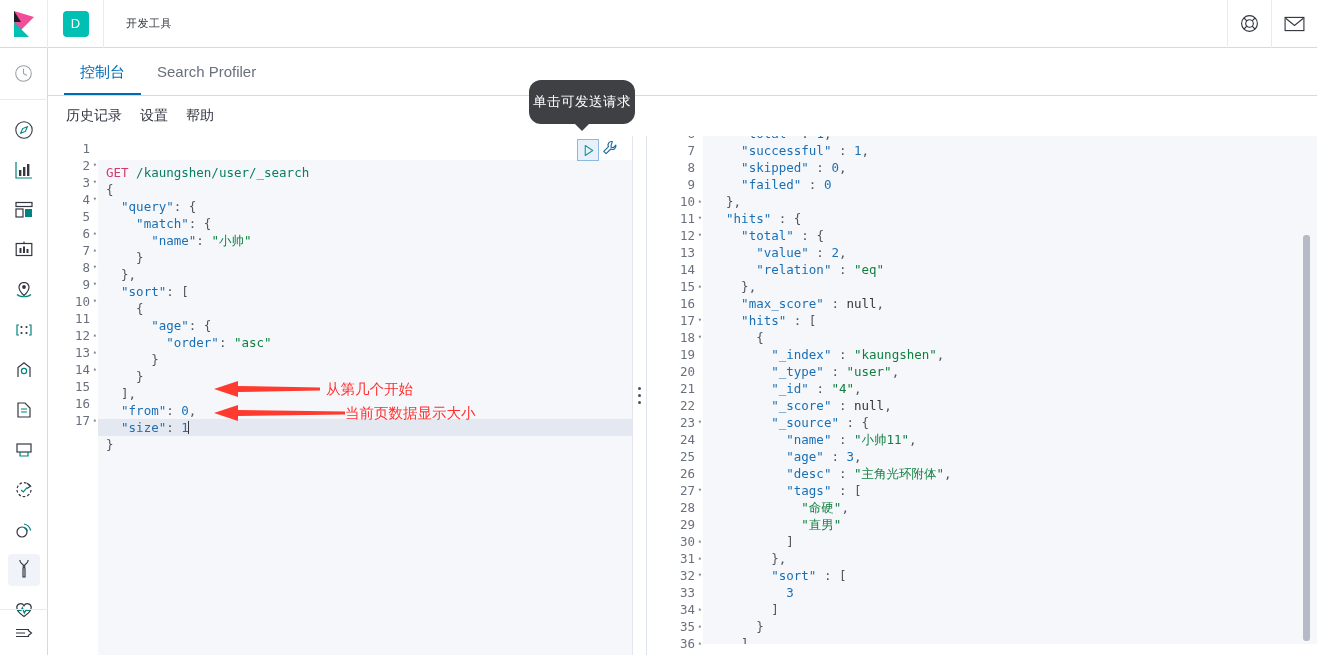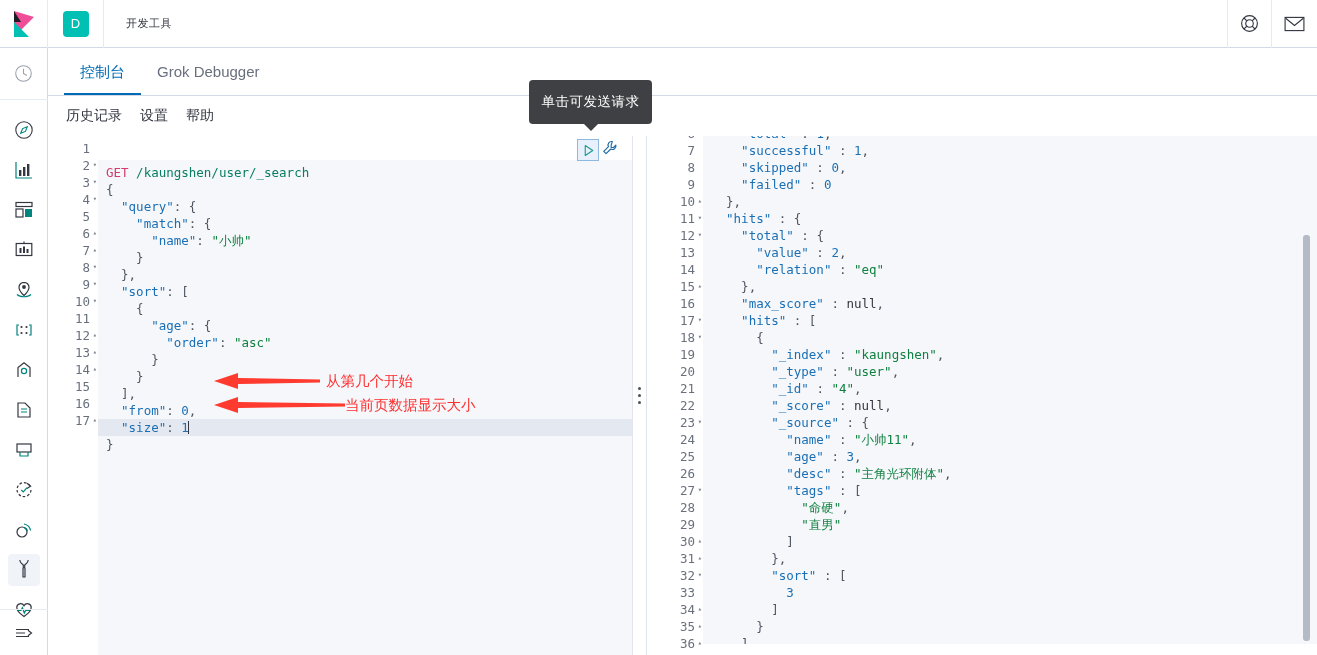--- a/index.html
+++ b/index.html
@@ -146,33 +146,33 @@
     position: absolute; left: 577px; top: 138px; width: 46px; height: 24px;
     display: flex; align-items: center; gap: 3px; z-index: 6;
   }
   .run-btn {
     width: 22px; height: 22px; border: 1px solid #8fb8e0; background: #e8f1fb;
     display: flex; align-items: center; justify-content: center;
   }
 
   
   .tooltip {
-    position: absolute; left: 529px; top: 80px; width: 123px; height: 44px;
-    background: #3f4043; border-radius: 4px; color: #fff; font-size: 13.5px;
+    position: absolute; left: 529px; top: 80px; width: 106px; height: 44px;
+    background: #3f4043; border-radius: 12px; color: #fff; font-size: 13.5px;
     display: flex; align-items: center; justify-content: center; z-index: 20;
     letter-spacing: .5px;
   }
   .tooltip:after {
     content: ""; position: absolute; left: 50%; margin-left: -7px; bottom: -7px;
     width: 0; height: 0; border-left: 7px solid transparent; border-right: 7px solid transparent;
     border-top: 7px solid #3f4043;
   }
 
   
-  .anno { position: absolute; z-index: 15; }
+  .anno { position: absolute; z-index: 15; margin-top: 8px; }
   .anno-text {
     position: absolute; color: #ff2f2f; font-size: 14.5px; white-space: nowrap;
     font-family: "DejaVu Sans", sans-serif;
   }
 
   
   .scrollbar-track {
     position: absolute; right: 4px; top: 0; width: 11px; height: 519px;
   }
   .scrollbar-thumb {
@@ -332,21 +332,21 @@
     <div class="rail-bottom">
       <svg width="20" height="14" viewBox="0 0 20 14">
         <path d="M2 3.5 L15 3.5 M2 7 L11 7 M2 10.5 L15 10.5" stroke="#343741" stroke-width="1.2"></path>
         <path d="M14 4.2 L17.5 7 L14 9.8" fill="none" stroke="#343741" stroke-width="1.2"></path>
       </svg>
     </div>
   </div>
 
   <div class="tabbar">
     <div class="tab active">控制台</div>
-    <div class="tab">Grok Debugger</div>
+    <div class="tab">Search Profiler</div>
   </div>
 
   <div class="menubar">
     <div class="menu-item">历史记录</div>
     <div class="menu-item">设置</div>
     <div class="menu-item">帮助</div>
   </div>
 
   <div class="panes">
 

